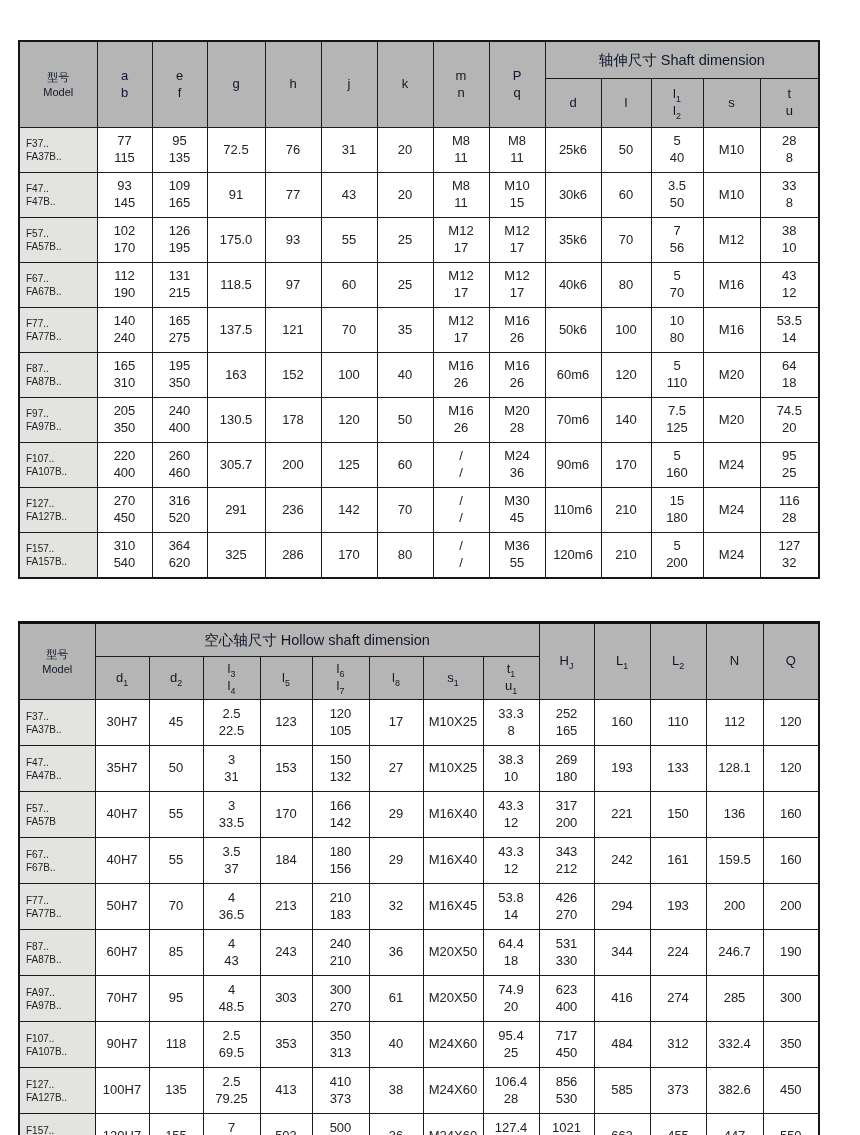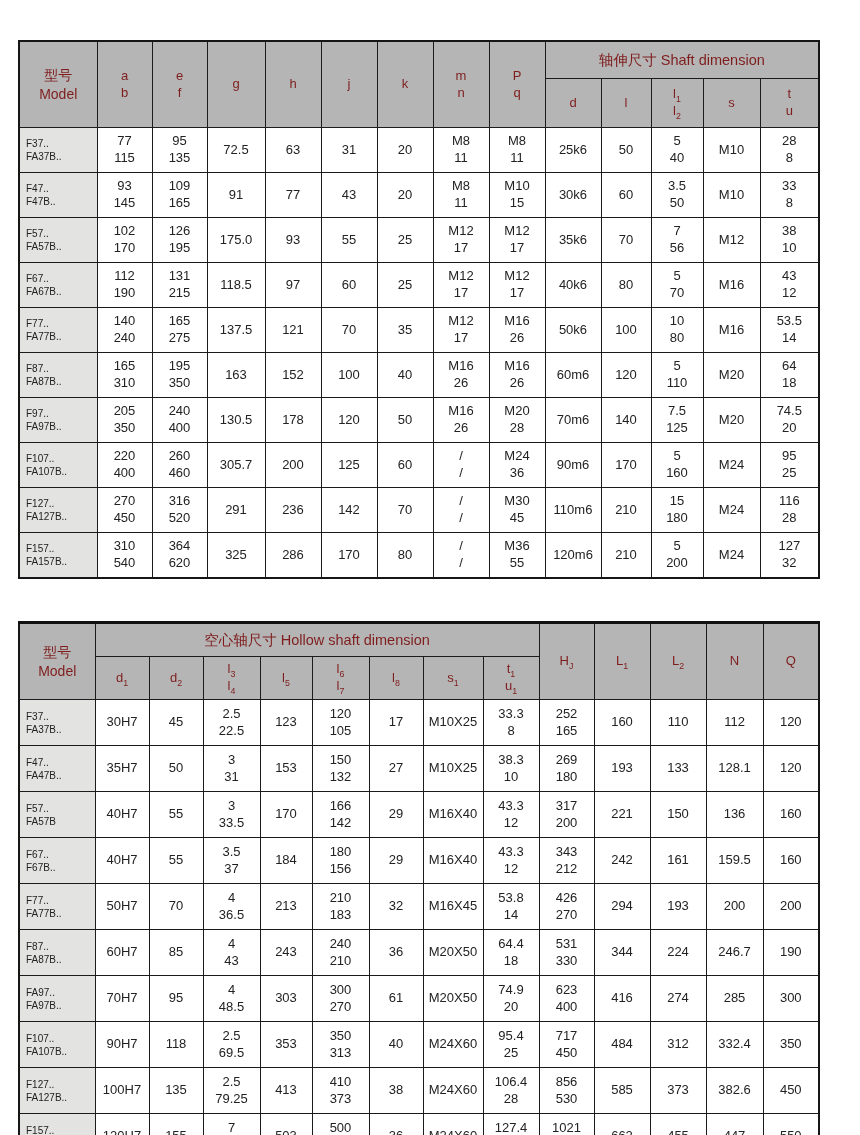--- a/index.html
+++ b/index.html
@@ -14,23 +14,23 @@
   table.dim th, table.dim td{
     border:1px solid #1b1b1b;
     text-align:center;
     vertical-align:middle;
     font-weight:normal;
     font-size:13px;
     line-height:1.3;
     padding:2px 1px;
     overflow:hidden;
   }
-  table.dim thead th{background:#b5b5b5;color:#7f1d1d;}
+  table.dim thead th{background:#b5b5b5;color:#0f172a;}
   table.dim thead th.group-h{font-size:14.5px;}
-  table.dim thead th.model-h{font-size:14px;}
+  table.dim thead th.model-h{font-size:11px;}
   table.dim tbody td{background:#ffffff;height:40px;}
   table.dim tbody td.model{
     background:#e3e3e1;
     text-align:left;
     padding-left:6px;
     font-size:10px;
   }
   #shaft-table thead tr.r1 th{height:32px;}
   #shaft-table thead tr.r2 th{height:44px;}
   #hollow-table{margin-top:42px;border-top:3px solid #111;}
@@ -81,21 +81,21 @@
         <th>s</th>
         <th>t<br>u</th>
       </tr>
     </thead>
     <tbody id="shaft-body">
         <tr>
           <td class="model">F37..<br>FA37B..</td>
           <td>77<br>115</td>
           <td>95<br>135</td>
           <td>72.5</td>
-          <td>63</td>
+          <td>76</td>
           <td>31</td>
           <td>20</td>
           <td>M8<br>11</td>
           <td>M8<br>11</td>
           <td>25k6</td>
           <td>50</td>
           <td>5<br>40</td>
           <td>M10</td>
           <td>28<br>8</td>
         </tr>

